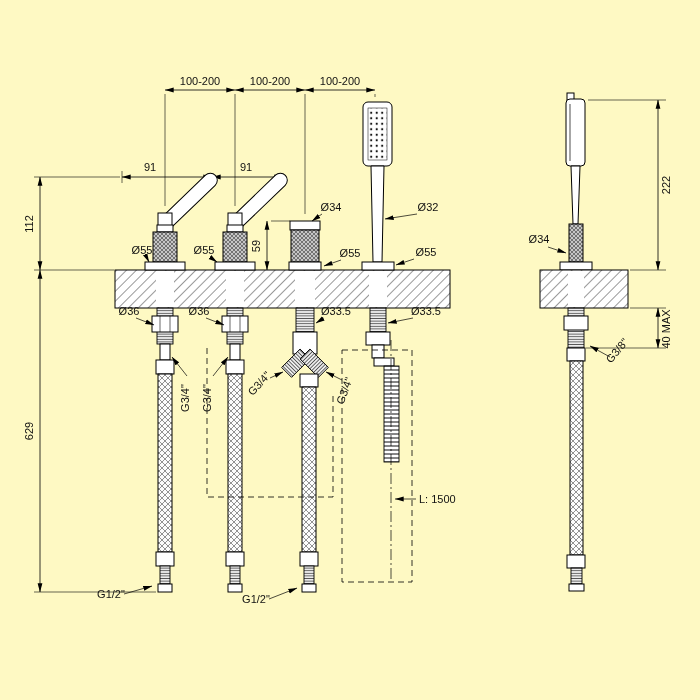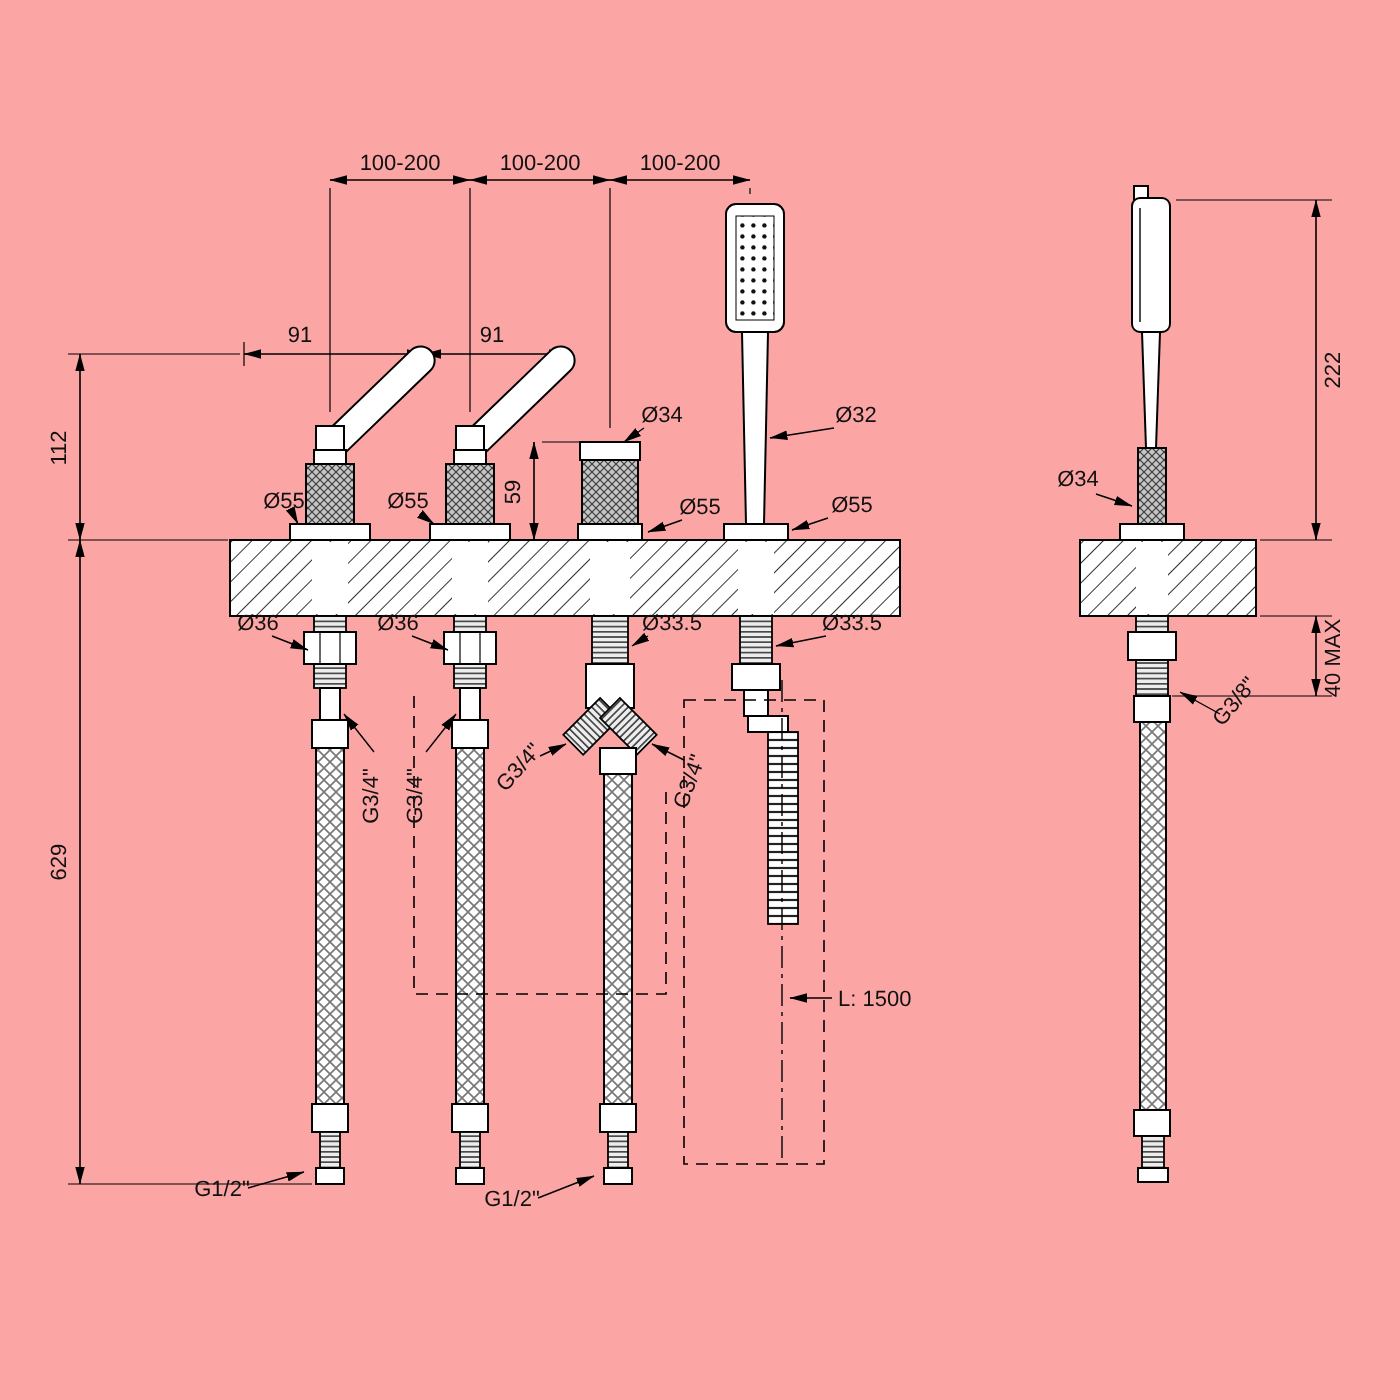--- a/index.html
+++ b/index.html
@@ -1,16 +1,16 @@
 <!DOCTYPE html>
 <html><head>
 <meta charset="utf-8">
 <style>
   html,body{margin:0;padding:0;background:#fff;}
-  #stage{width:700px;height:700px;position:relative;background:#fca5a5;}
+  #stage{width:700px;height:700px;position:relative;background:#fef9c3;}
   svg text{font-family:"Liberation Sans","DejaVu Sans",sans-serif;font-size:11px;fill:#111;}
   .ol{fill:#fff;stroke:#000;stroke-width:1;}
   .knurl{stroke:#000;stroke-width:1;}
   .thr{stroke:#000;stroke-width:0.9;}
   .braid{stroke:#000;stroke-width:1;}
   .dim{stroke:#000;stroke-width:0.8;fill:none;}
   .ext{stroke:#000;stroke-width:0.6;fill:none;}
   .lead{stroke:#000;stroke-width:0.7;fill:none;}
   .dash{stroke:#000;stroke-width:0.8;fill:none;stroke-dasharray:6 4;}
   .cl{stroke:#000;stroke-width:0.7;fill:none;stroke-dasharray:11 3 2 3;}

